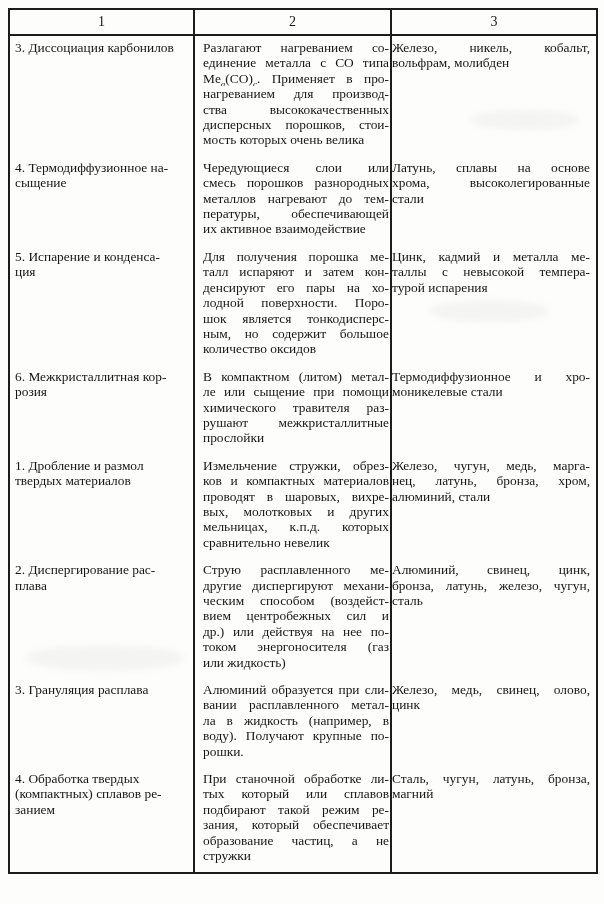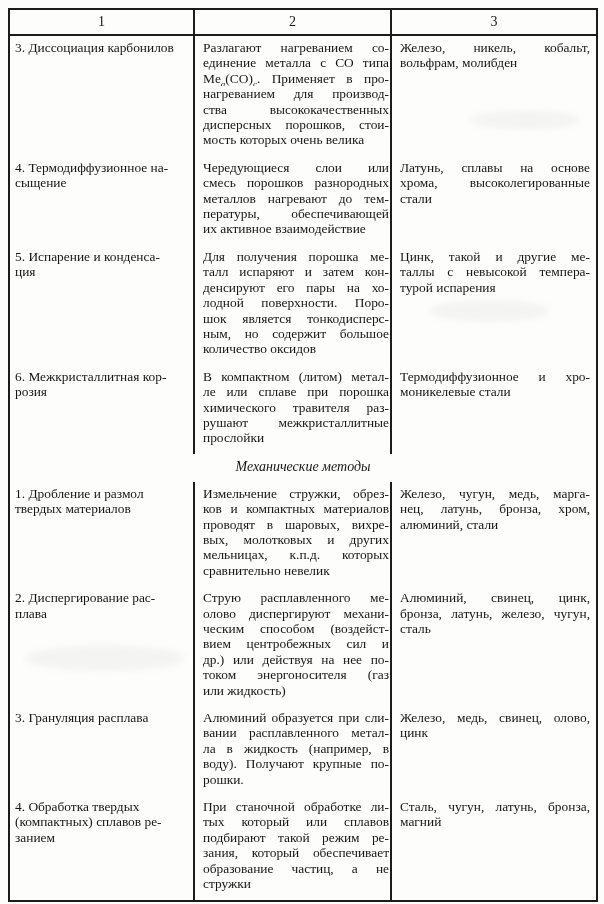--- a/index.html
+++ b/index.html
@@ -25,21 +25,21 @@
     height:26px; text-align:center; vertical-align:middle;
     font-size:14px;
     border-bottom:2.5px solid var(--border);
   }
   td { vertical-align:top; }
   td.c1, thead td.h1 { border-right:2px solid var(--border); }
   td.c2, thead td.h2 { border-right:2px solid var(--border); }
   tbody td { padding:4px 0 8px 0; font-size:13.4px; }
   td.c1 { padding-left:5px;  padding-right:6px; }
   td.c2 { padding-left:8px;  padding-right:1px; }
-  td.c3 { padding-left:8px;  padding-right:6px; }
+  td.c3 {  padding-right:6px; }
   .tline {
     line-height:15.4px;
     text-align:justify; text-align-last:justify;
     overflow:hidden;
   }
   .tline.last { text-align-last:left; }
   td.c1 .tline { text-align:right; text-align-last:left; }
   td.section-cell {
     padding:5px 0 7px 0;
     text-align:center; font-style:italic; font-size:14px;
@@ -120,44 +120,41 @@
         <td class="c2">
             <div class="tline">Для получения порошка ме-</div>
             <div class="tline">талл испаряют и затем кон-</div>
             <div class="tline">денсируют его пары на хо-</div>
             <div class="tline">лодной поверхности. Поро-</div>
             <div class="tline">шок является тонкодисперс-</div>
             <div class="tline">ным, но содержит большое</div>
             <div class="tline last">количество оксидов</div>
           </td>
         <td class="c3">
-            <div class="tline">Цинк, такой и другие ме-</div>
+            <div class="tline">Цинк, кадмий и металла ме-</div>
             <div class="tline">таллы с невысокой темпера-</div>
             <div class="tline last">турой испарения</div>
           </td>
       </tr>
       <tr>
         <td class="c1">
             <div class="tline">6. Межкристаллитная кор-</div>
             <div class="tline last">розия</div>
           </td>
         <td class="c2">
             <div class="tline">В компактном (литом) метал-</div>
-            <div class="tline">ле или сплаве при порошка</div>
+            <div class="tline">ле или сыщение при помощи</div>
             <div class="tline">химического травителя раз-</div>
             <div class="tline">рушают межкристаллитные</div>
             <div class="tline last">прослойки</div>
           </td>
         <td class="c3">
             <div class="tline">Термодиффузионное и хро-</div>
             <div class="tline last">моникелевые стали</div>
           </td>
-      </tr>
-      <tr>
-        <td class="section-cell" colspan="3">Механические методы</td>
       </tr>
       <tr>
         <td class="c1">
             <div class="tline">1. Дробление и размол</div>
             <div class="tline last">твердых материалов</div>
           </td>
         <td class="c2">
             <div class="tline">Измельчение стружки, обрез-</div>
             <div class="tline">ков и компактных материалов</div>
             <div class="tline">проводят в шаровых, вихре-</div>
@@ -171,21 +168,21 @@
             <div class="tline last">алюминий, стали</div>
           </td>
       </tr>
       <tr>
         <td class="c1">
             <div class="tline">2. Диспергирование рас-</div>
             <div class="tline last">плава</div>
           </td>
         <td class="c2">
             <div class="tline">Струю расплавленного ме-</div>
-            <div class="tline">олово диспергируют механи-</div>
+            <div class="tline">другие диспергируют механи-</div>
             <div class="tline">ческим способом (воздейст-</div>
             <div class="tline">вием центробежных сил и</div>
             <div class="tline">др.) или действуя на нее по-</div>
             <div class="tline">током энергоносителя (газ</div>
             <div class="tline last">или жидкость)</div>
           </td>
         <td class="c3">
             <div class="tline">Алюминий, свинец, цинк,</div>
             <div class="tline">бронза, латунь, железо, чугун,</div>
             <div class="tline last">сталь</div>

